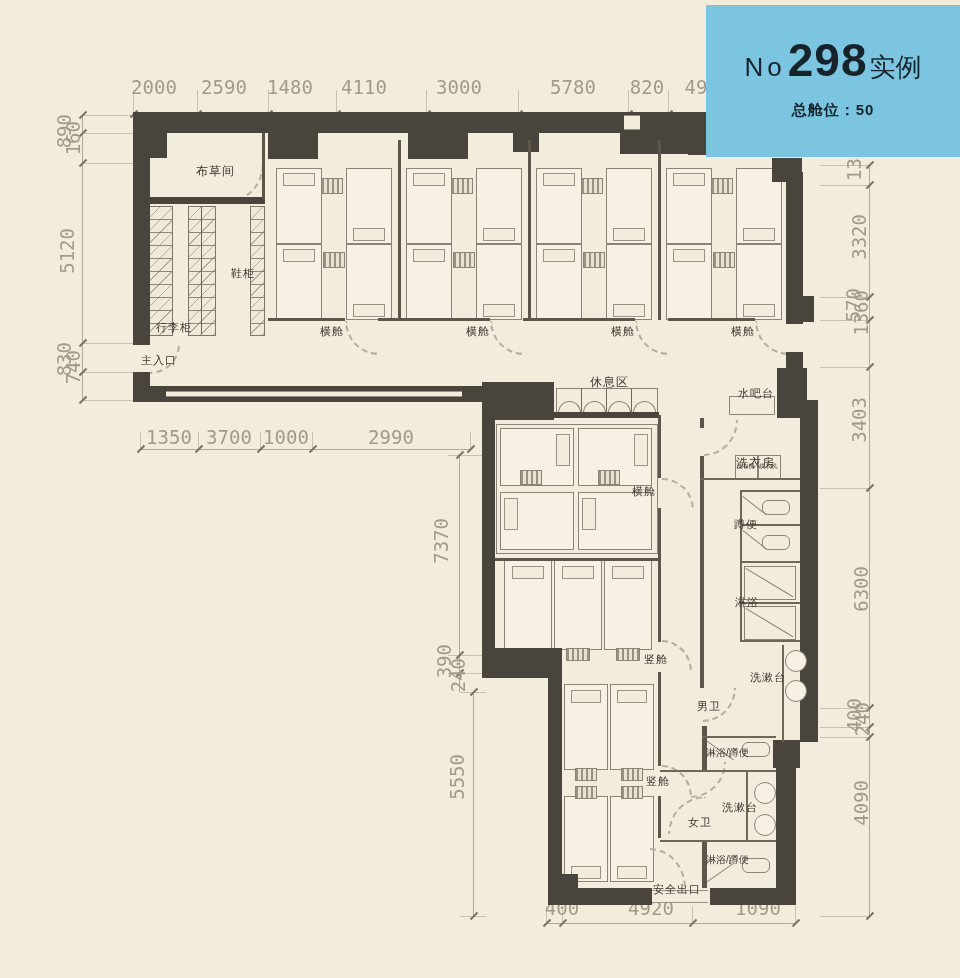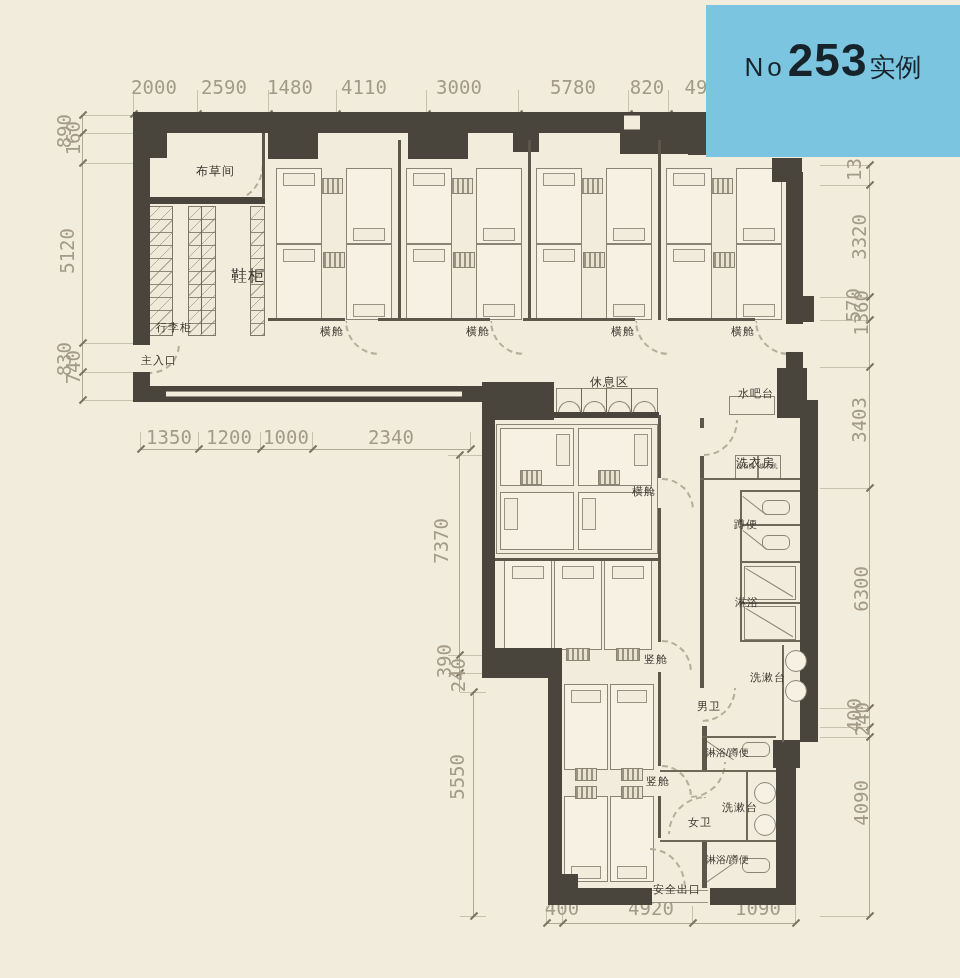--- a/index.html
+++ b/index.html
@@ -33,23 +33,24 @@
   #badge .sub{margin-top:14px;font-size:15px;font-weight:bold;letter-spacing:1px;}
 </style>
 </head>
 <body>
 
 <div id="plan">
 
   <div id="badge">
     <div class="t">
       <span class="no">No</span>
-      <span class="num">253</span>
+      <span class="num">298</span>
       <span class="suf">实例</span>
     </div>
+    <div class="sub">总舱位：50</div>
   </div>
 
   <div class="wall" style="left:133px;top:112px;width:640px;height:21px"></div>
   <div class="wall" style="left:133px;top:126px;width:17px;height:219px"></div>
   <div class="wall" style="left:133px;top:133px;width:34px;height:25px"></div>
   <div class="wall" style="left:268px;top:133px;width:50px;height:26px"></div>
   <div class="wall" style="left:408px;top:133px;width:60px;height:26px"></div>
   <div class="wall" style="left:513px;top:133px;width:26px;height:19px"></div>
   <div class="wall" style="left:620px;top:133px;width:68px;height:21px"></div>
   <div class="wall" style="left:688px;top:133px;width:20px;height:22px"></div>
@@ -332,42 +333,42 @@
   <div class="dim" style="left:414px;top:76px;width:90px">3000</div>
   <div class="dim" style="left:528px;top:76px;width:90px">5780</div>
   <div class="dim" style="left:612px;top:76px;width:70px">820</div>
   <div class="dim" style="left:676px;top:76px;width:40px">49</div>
   <div class="dimv" style="left:53px;top:114px">890</div>
   <div class="dimv" style="left:62px;top:121px">160</div>
   <div class="dimv" style="left:56px;top:228px">5120</div>
   <div class="dimv" style="left:53px;top:342px">830</div>
   <div class="dimv" style="left:62px;top:350px">740</div>
   <div class="dim" style="left:124px;top:426px;width:90px">1350</div>
-  <div class="dim" style="left:184px;top:426px;width:90px">1200</div>
+  <div class="dim" style="left:184px;top:426px;width:90px">3700</div>
   <div class="dim" style="left:241px;top:426px;width:90px">1000</div>
-  <div class="dim" style="left:346px;top:426px;width:90px">2340</div>
+  <div class="dim" style="left:346px;top:426px;width:90px">2990</div>
   <div class="dimv" style="left:430px;top:518px">7370</div>
   <div class="dimv" style="left:433px;top:644px">390</div>
   <div class="dimv" style="left:447px;top:658px">240</div>
   <div class="dimv" style="left:446px;top:754px">5550</div>
   <div class="dimv" style="left:843px;top:158px">13</div>
   <div class="dimv" style="left:848px;top:214px">3320</div>
   <div class="dimv" style="left:842px;top:288px">570</div>
   <div class="dimv" style="left:850px;top:290px">1360</div>
   <div class="dimv" style="left:848px;top:397px">3403</div>
   <div class="dimv" style="left:850px;top:566px">6300</div>
   <div class="dimv" style="left:843px;top:698px">400</div>
   <div class="dimv" style="left:851px;top:702px">240</div>
   <div class="dimv" style="left:850px;top:780px">4090</div>
   <div class="dim" style="left:520px;top:897px;width:84px">400</div>
   <div class="dim" style="left:606px;top:897px;width:90px">4920</div>
   <div class="dim" style="left:713px;top:897px;width:90px">1090</div>
 
   <div class="lbl" style="left:196px;top:163px">布草间</div>
-  <div class="lbl" style="left:231px;top:266px;font-size:16px">鞋柜</div>
+  <div class="lbl" style="left:231px;top:266px;font-size:11px">鞋柜</div>
   <div class="lbl" style="left:156px;top:320px;font-size:11px">行李柜</div>
   <div class="lbl" style="left:141px;top:353px;font-size:11px">主入口</div>
   <div class="lbl" style="left:320px;top:324px;font-size:11px">横舱</div>
   <div class="lbl" style="left:466px;top:324px;font-size:11px">横舱</div>
   <div class="lbl" style="left:611px;top:324px;font-size:11px">横舱</div>
   <div class="lbl" style="left:731px;top:324px;font-size:11px">横舱</div>
   <div class="lbl" style="left:632px;top:484px;font-size:11px">横舱</div>
   <div class="lbl" style="left:590px;top:374px">休息区</div>
   <div class="lbl" style="left:738px;top:386px;font-size:11px">水吧台</div>
   <div class="lbl" style="left:736px;top:455px">洗衣房</div>

